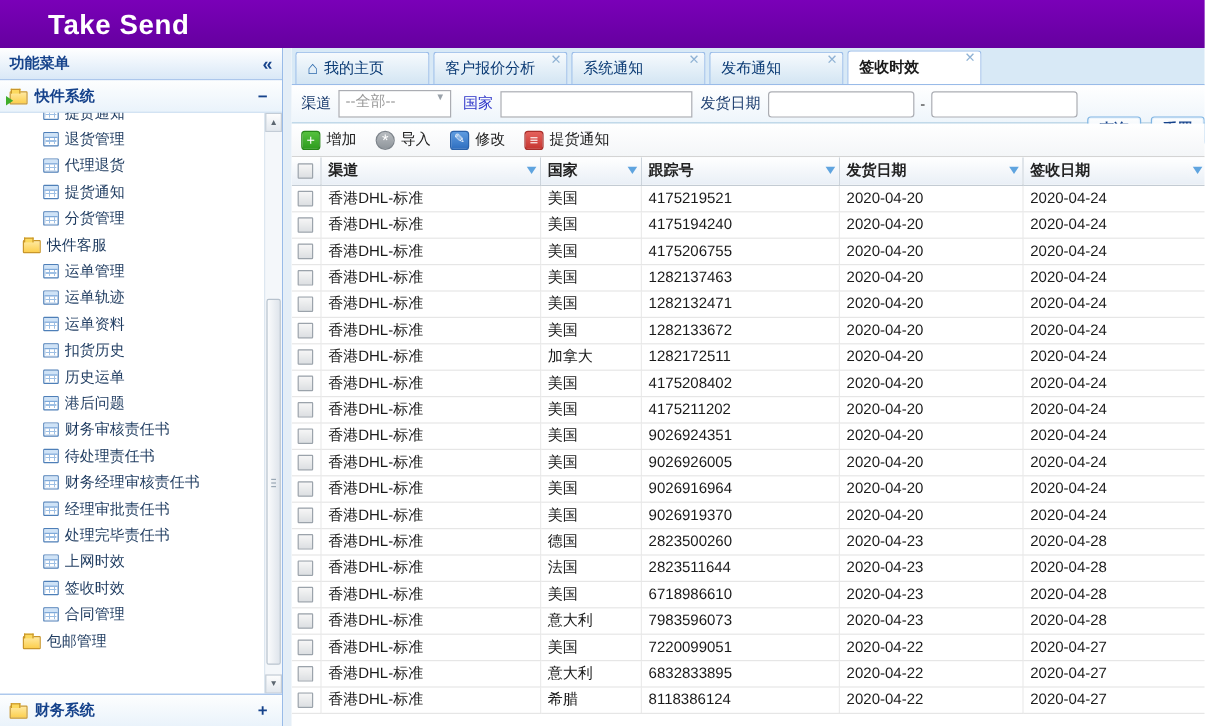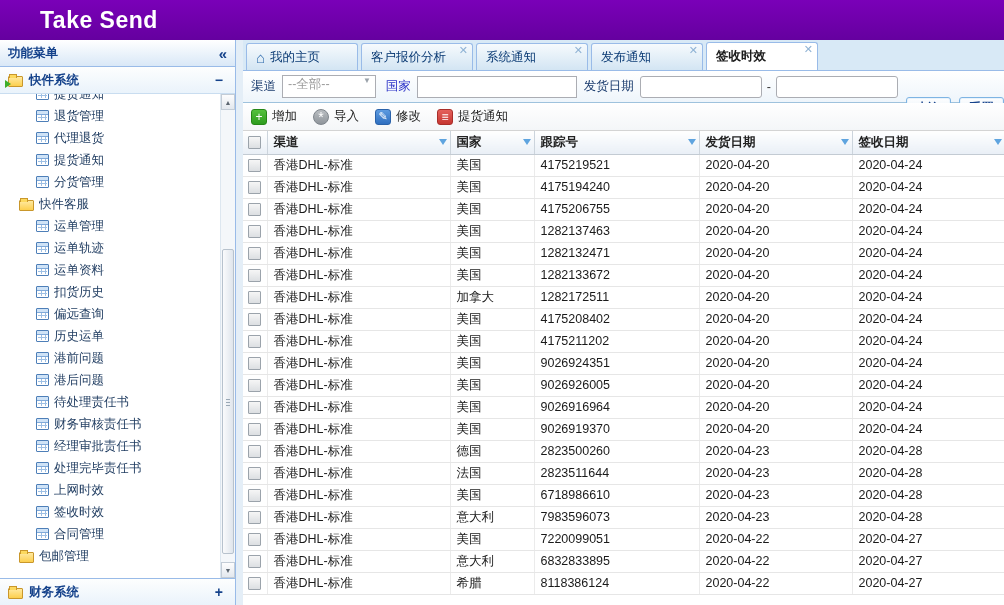--- a/index.html
+++ b/index.html
@@ -162,41 +162,37 @@
           <div class="menu-item leaf">
             <span class="grid-ic"></span>
             <span class="lbl">运单资料</span>
           </div>
           <div class="menu-item leaf">
             <span class="grid-ic"></span>
             <span class="lbl">扣货历史</span>
           </div>
           <div class="menu-item leaf">
             <span class="grid-ic"></span>
-            <span class="lbl">偏远查询</span>
-          </div>
-          <div class="menu-item leaf">
-            <span class="grid-ic"></span>
             <span class="lbl">历史运单</span>
           </div>
           <div class="menu-item leaf">
             <span class="grid-ic"></span>
-            <span class="lbl">港前问题</span>
-          </div>
-          <div class="menu-item leaf">
-            <span class="grid-ic"></span>
             <span class="lbl">港后问题</span>
           </div>
           <div class="menu-item leaf">
             <span class="grid-ic"></span>
+            <span class="lbl">财务审核责任书</span>
+          </div>
+          <div class="menu-item leaf">
+            <span class="grid-ic"></span>
             <span class="lbl">待处理责任书</span>
           </div>
           <div class="menu-item leaf">
             <span class="grid-ic"></span>
-            <span class="lbl">财务审核责任书</span>
+            <span class="lbl">财务经理审核责任书</span>
           </div>
           <div class="menu-item leaf">
             <span class="grid-ic"></span>
             <span class="lbl">经理审批责任书</span>
           </div>
           <div class="menu-item leaf">
             <span class="grid-ic"></span>
             <span class="lbl">处理完毕责任书</span>
           </div>
           <div class="menu-item leaf">

